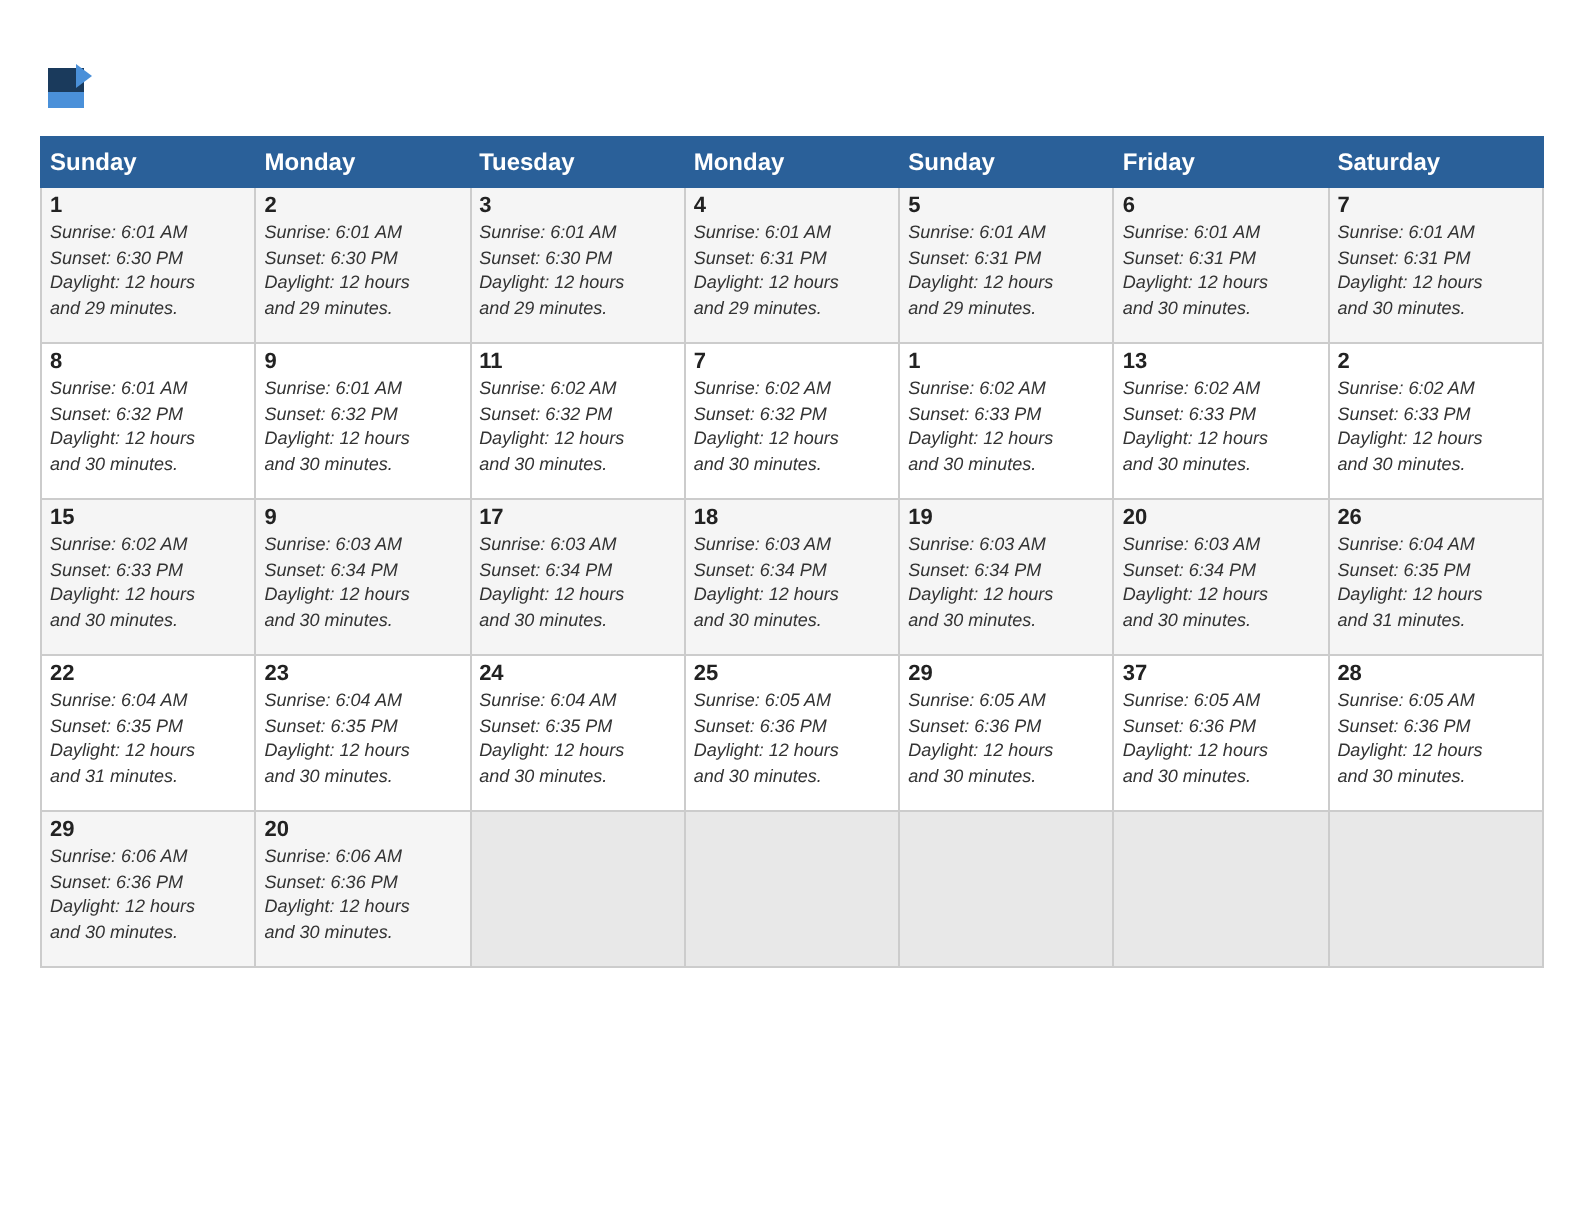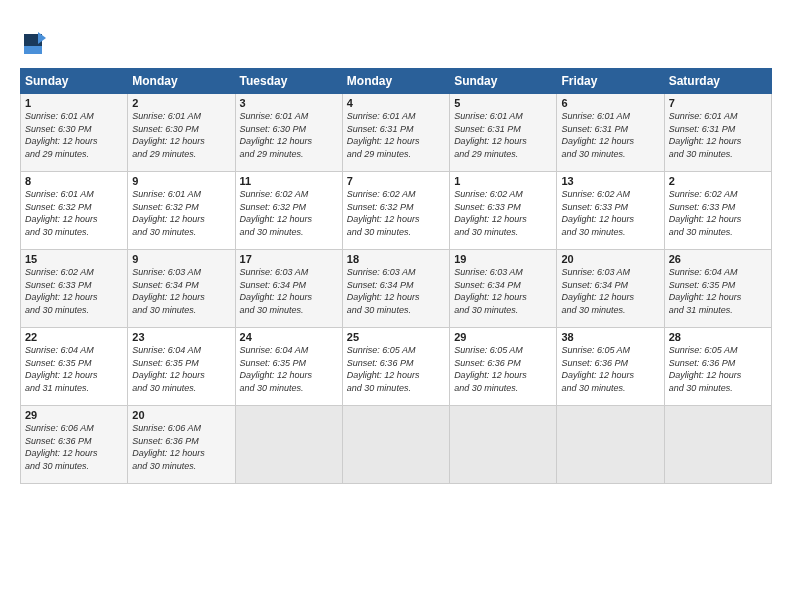--- a/index.html
+++ b/index.html
@@ -317,21 +317,21 @@
 and 30 minutes.</div>
           </td>
           <td>
             <span class="day-num">29</span>
             <div class="day-info" style="white-space: pre-line;">Sunrise: 6:05 AM
 Sunset: 6:36 PM
 Daylight: 12 hours
 and 30 minutes.</div>
           </td>
           <td>
-            <span class="day-num">38</span>
+            <span class="day-num">37</span>
             <div class="day-info" style="white-space: pre-line;">Sunrise: 6:05 AM
 Sunset: 6:36 PM
 Daylight: 12 hours
 and 30 minutes.</div>
           </td>
           <td>
             <span class="day-num">28</span>
             <div class="day-info" style="white-space: pre-line;">Sunrise: 6:05 AM
 Sunset: 6:36 PM
 Daylight: 12 hours

